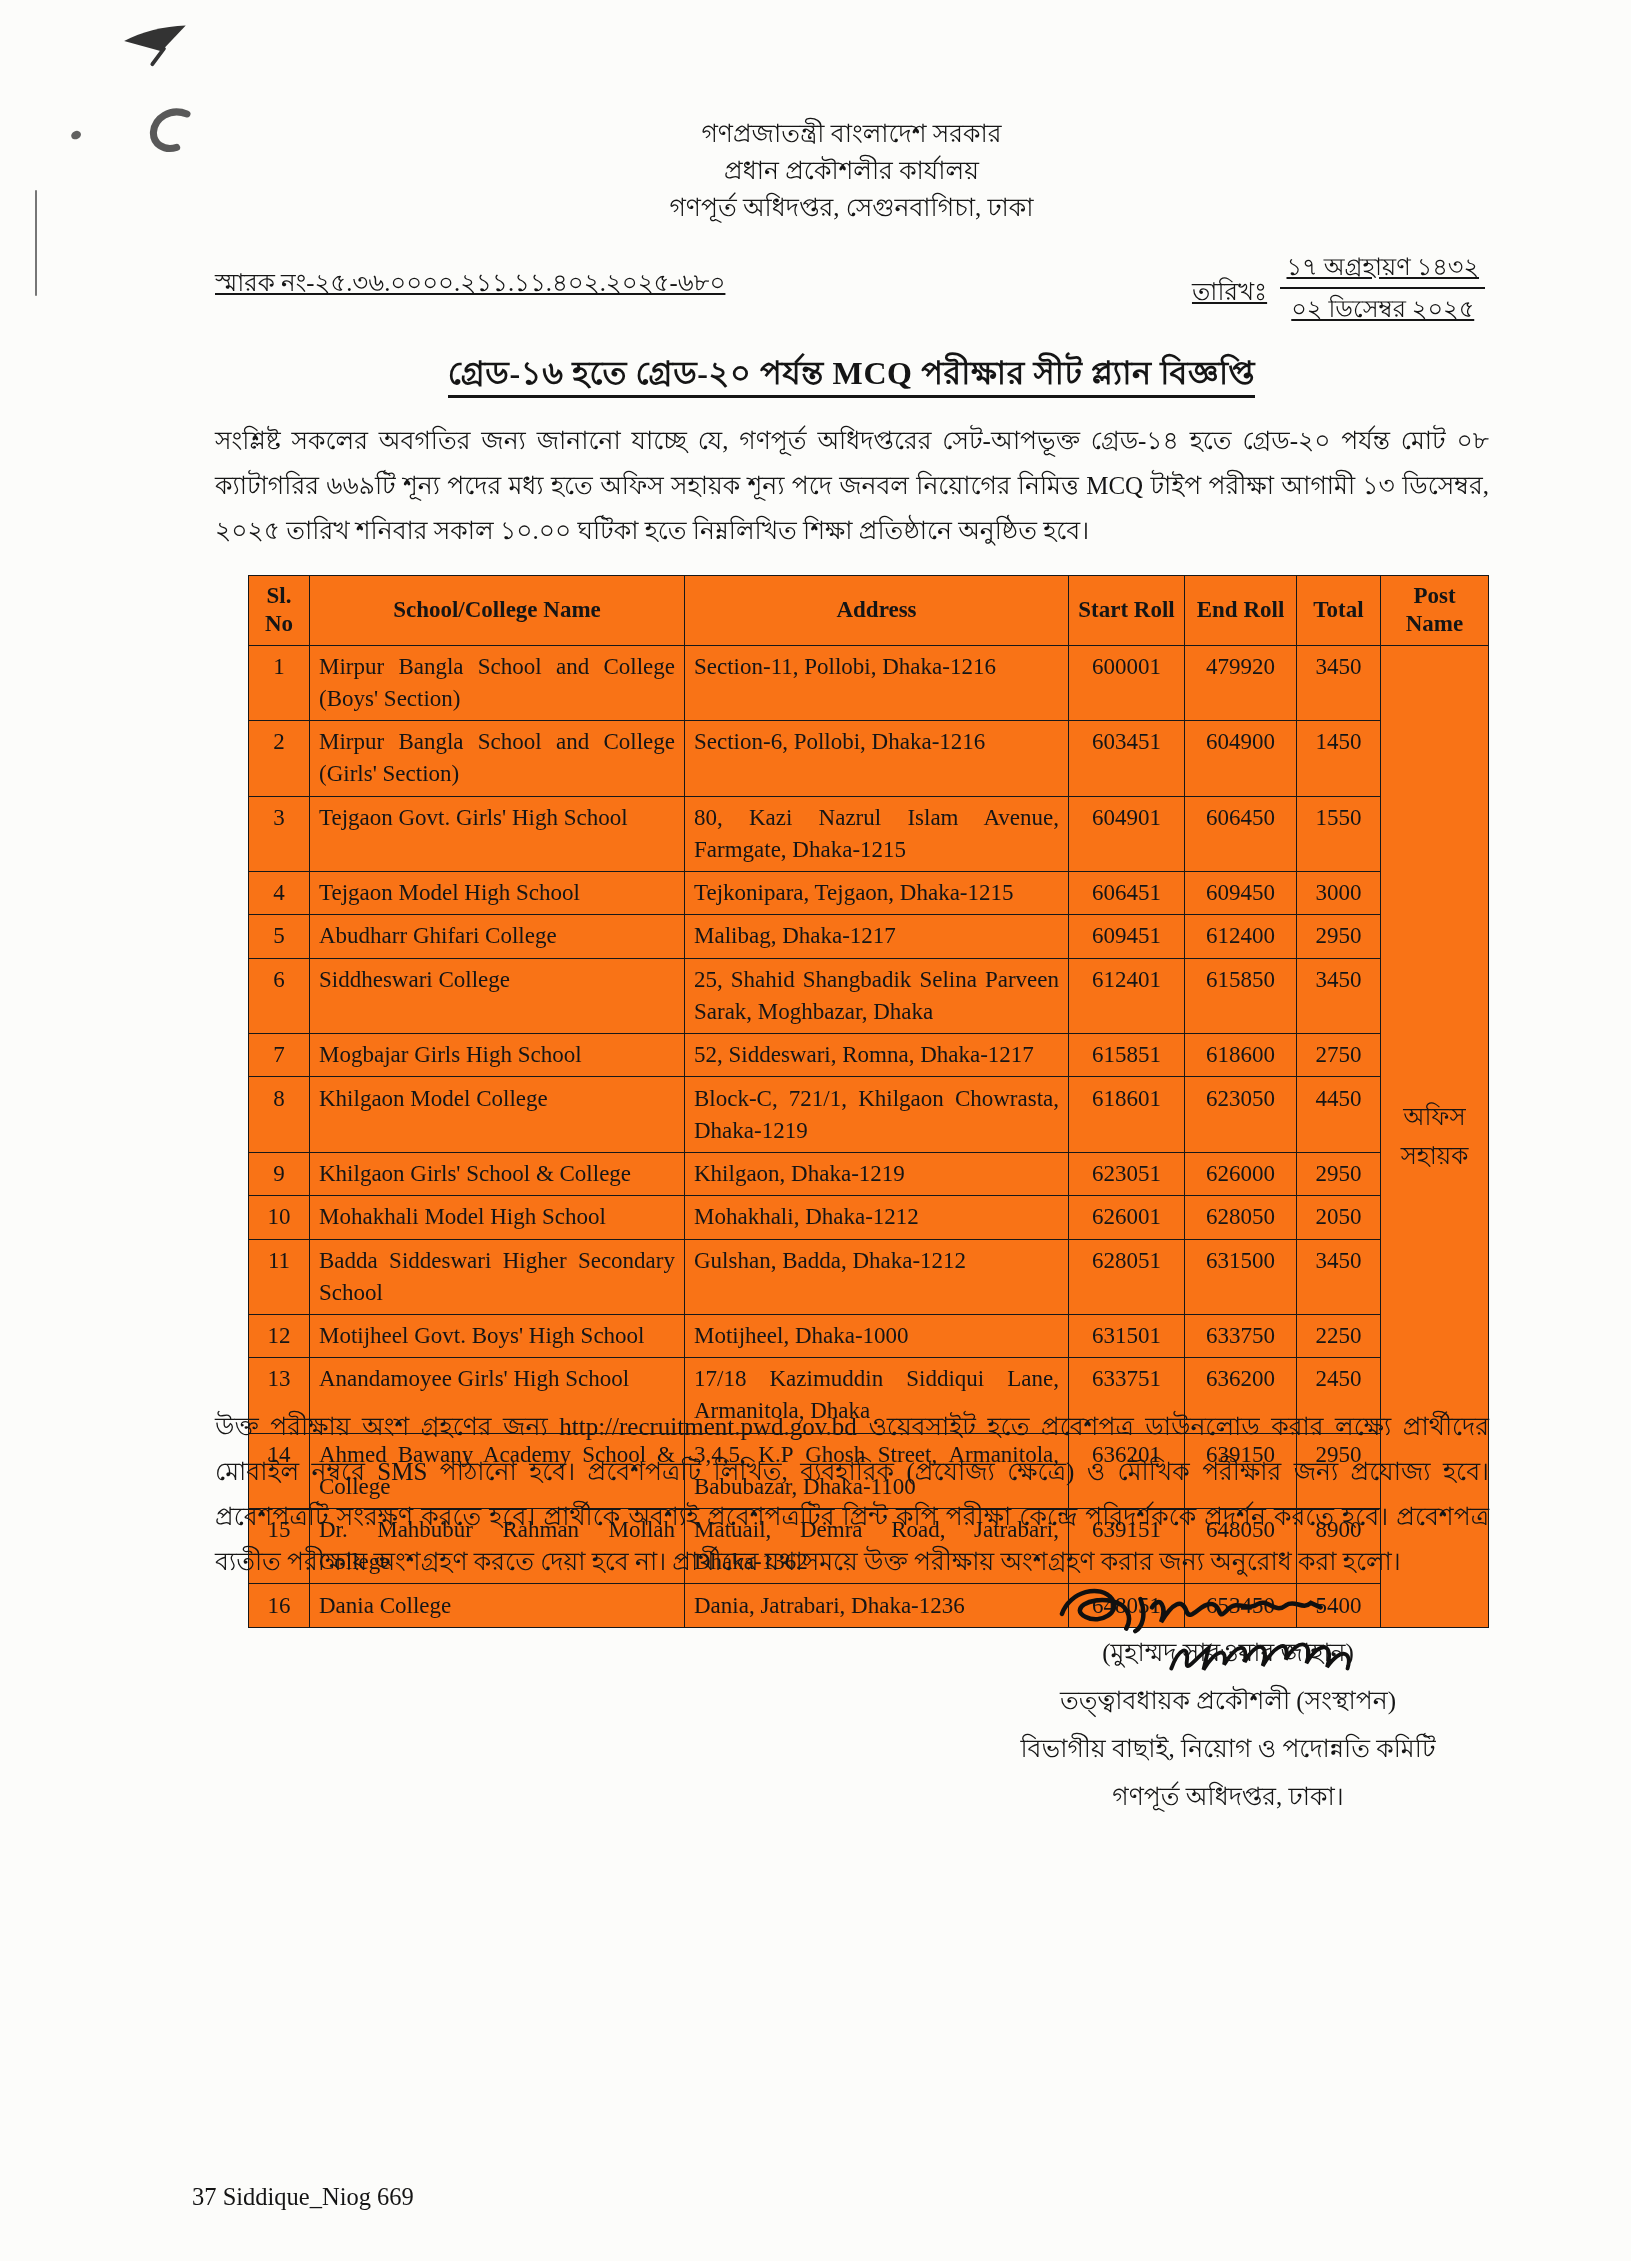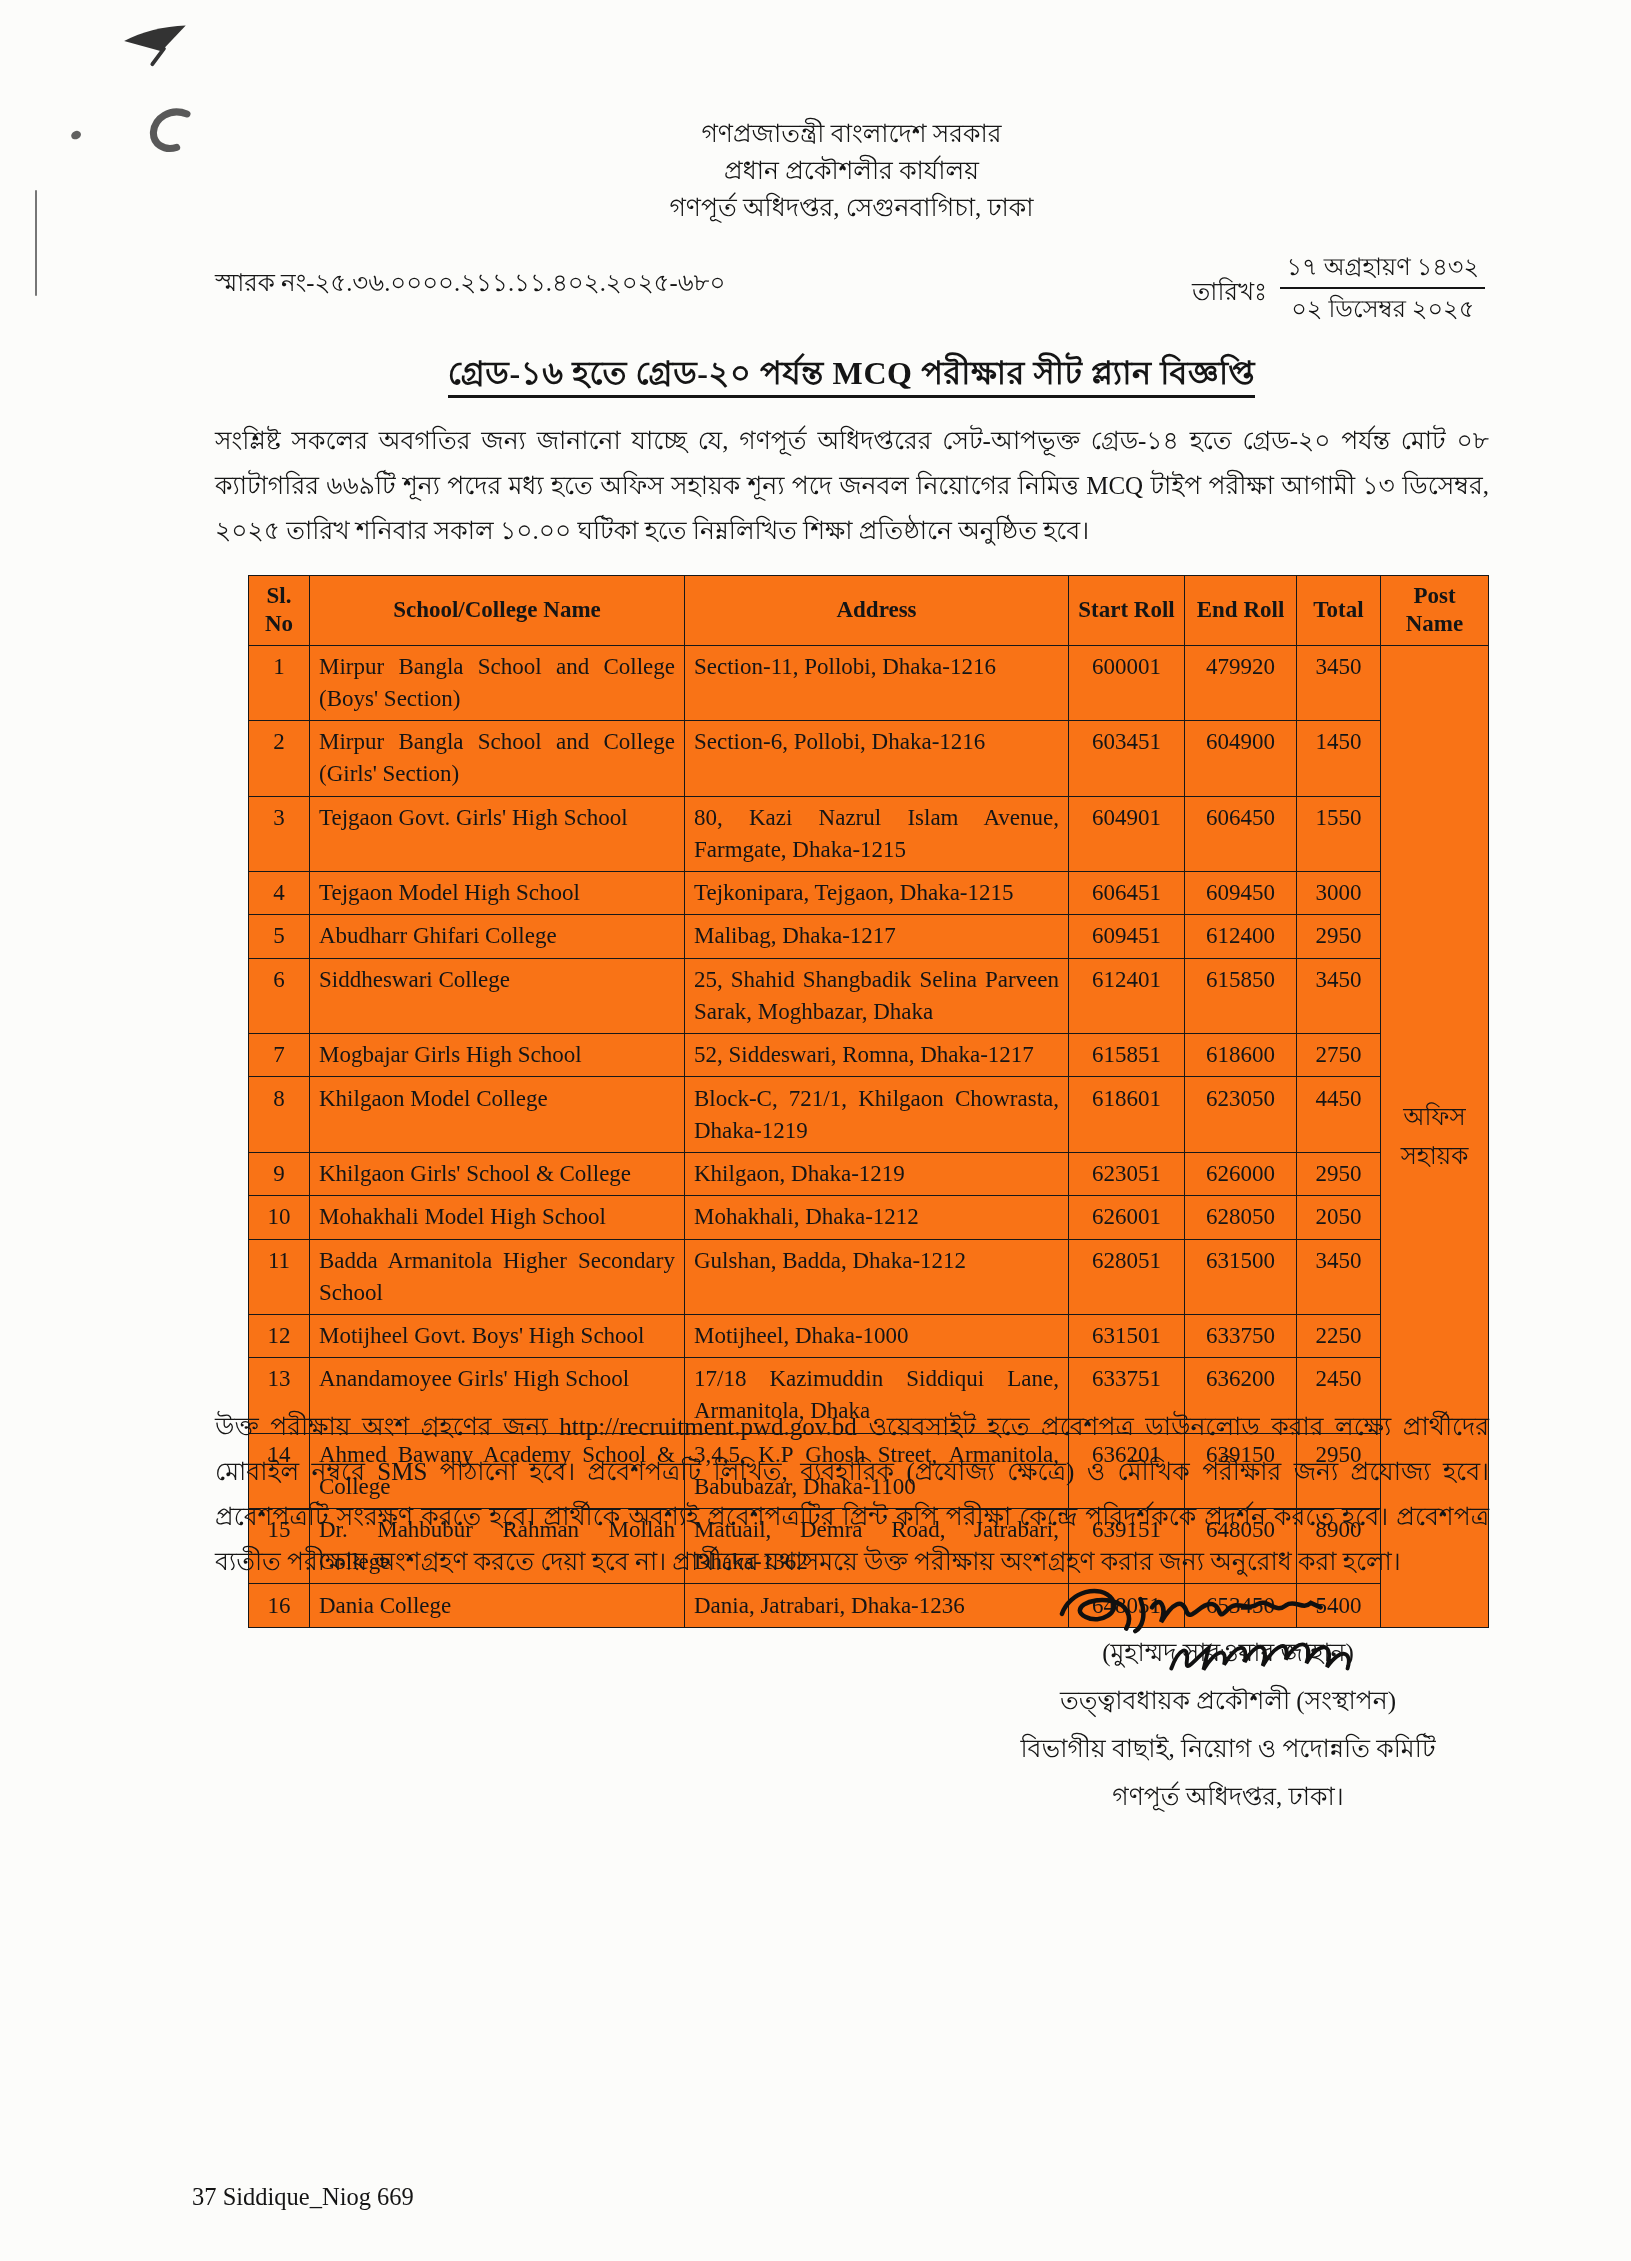--- a/index.html
+++ b/index.html
@@ -29,21 +29,21 @@
 
   
   .doc-header {
     position: absolute; left: 215px; top: 115px; width: 1273px;
     text-align: center; font-size: 25px; line-height: 37px;
   }
 
   
   .memo-row {
     position: absolute; left: 215px; top: 250px; width: 1273px;
-    display: flex; justify-content: space-between; align-items: flex-start;
+    display: flex; justify-content: space-between; align-items: flex-start; text-decoration: underline;
   }
   .memo-no { font-size: 24.5px; padding-top: 14px; }
   .date-block { display: flex; align-items: center; gap: 13px; padding-right: 2.6px; }
   .date-label { font-size: 24.5px; padding-top: 9px; margin-left: 13px; }
   .date-frac { text-align: center; font-size: 24px; line-height: 34px; }
   .date-frac .num { padding: 0 6.4px 2.6px 6.4px; border-bottom: 2.6px solid #151515; }
   .date-frac .den { padding-top: 3.9px; }
 
   
   .doc-title {
@@ -240,21 +240,21 @@
           <tr>
             <td class="cell-sl">10</td>
             <td class="cell-school">Mohakhali Model High School</td>
             <td class="cell-address">Mohakhali, Dhaka-1212</td>
             <td class="cell-num">626001</td>
             <td class="cell-num">628050</td>
             <td class="cell-num">2050</td>
           </tr>
           <tr>
             <td class="cell-sl">11</td>
-            <td class="cell-school">Badda Armanitola Higher Secondary School</td>
+            <td class="cell-school">Badda Siddeswari Higher Secondary School</td>
             <td class="cell-address">Gulshan, Badda, Dhaka-1212</td>
             <td class="cell-num">628051</td>
             <td class="cell-num">631500</td>
             <td class="cell-num">3450</td>
           </tr>
           <tr>
             <td class="cell-sl">12</td>
             <td class="cell-school">Motijheel Govt. Boys' High School</td>
             <td class="cell-address">Motijheel, Dhaka-1000</td>
             <td class="cell-num">631501</td>

